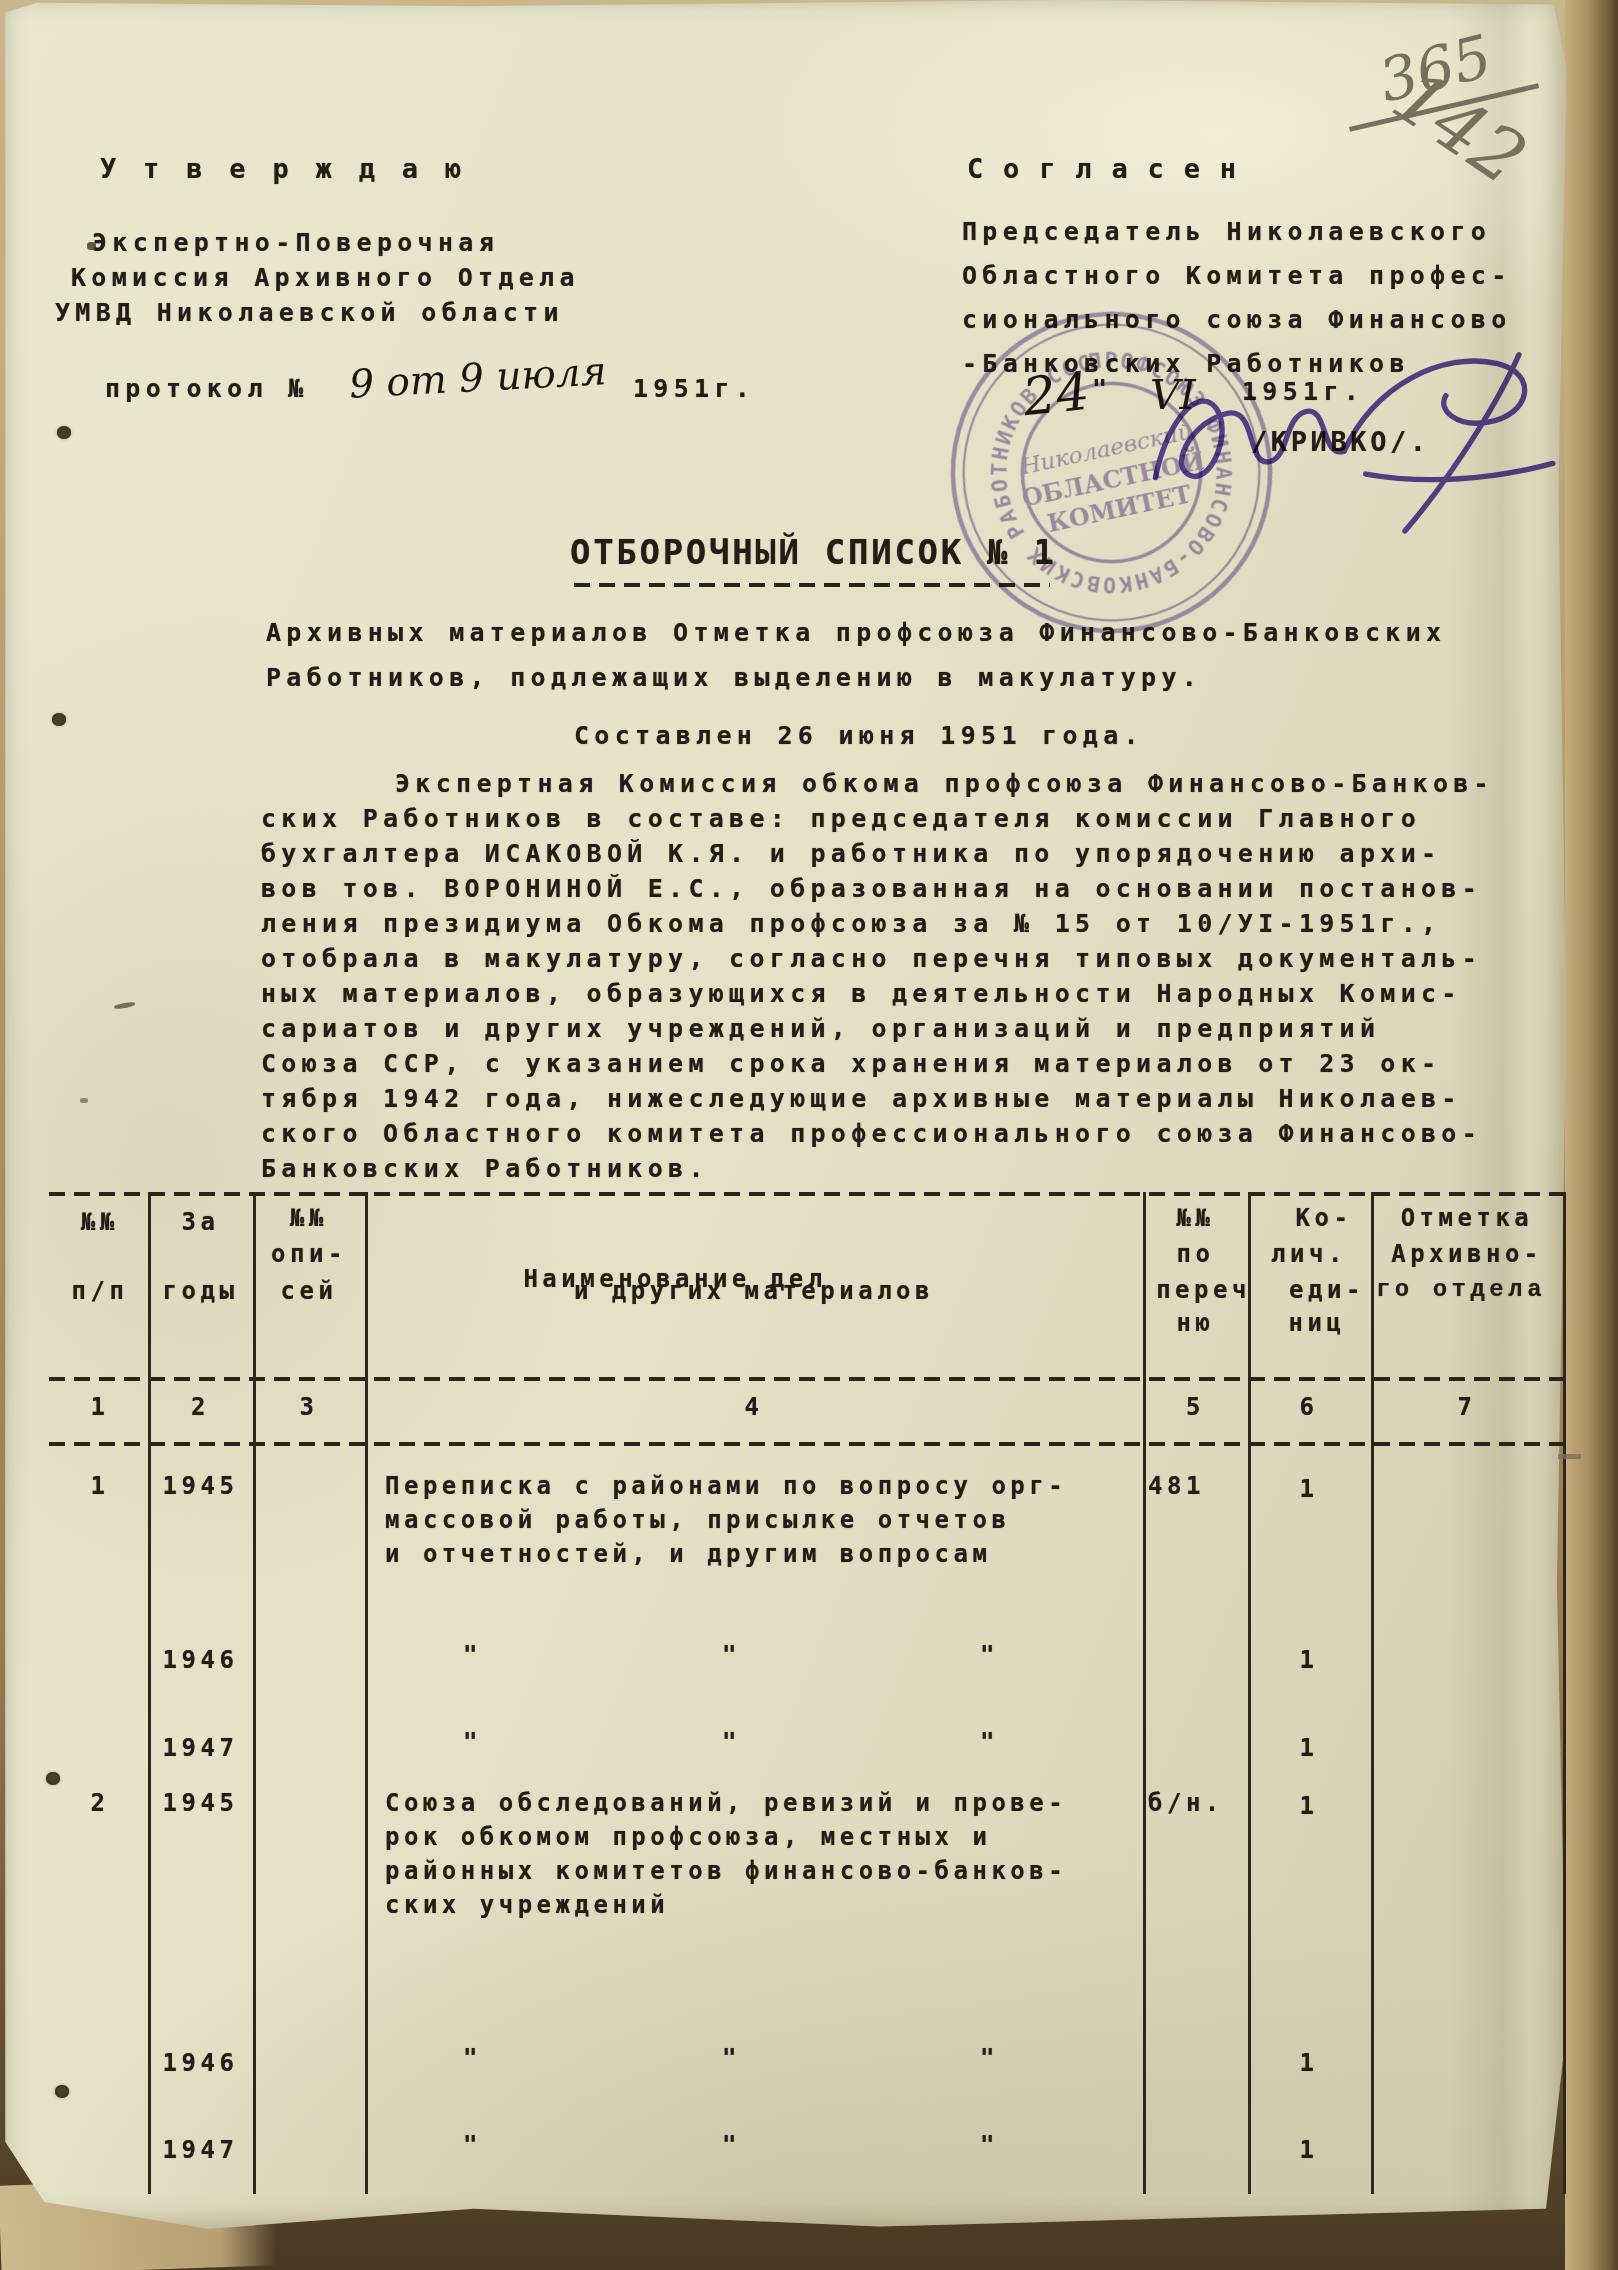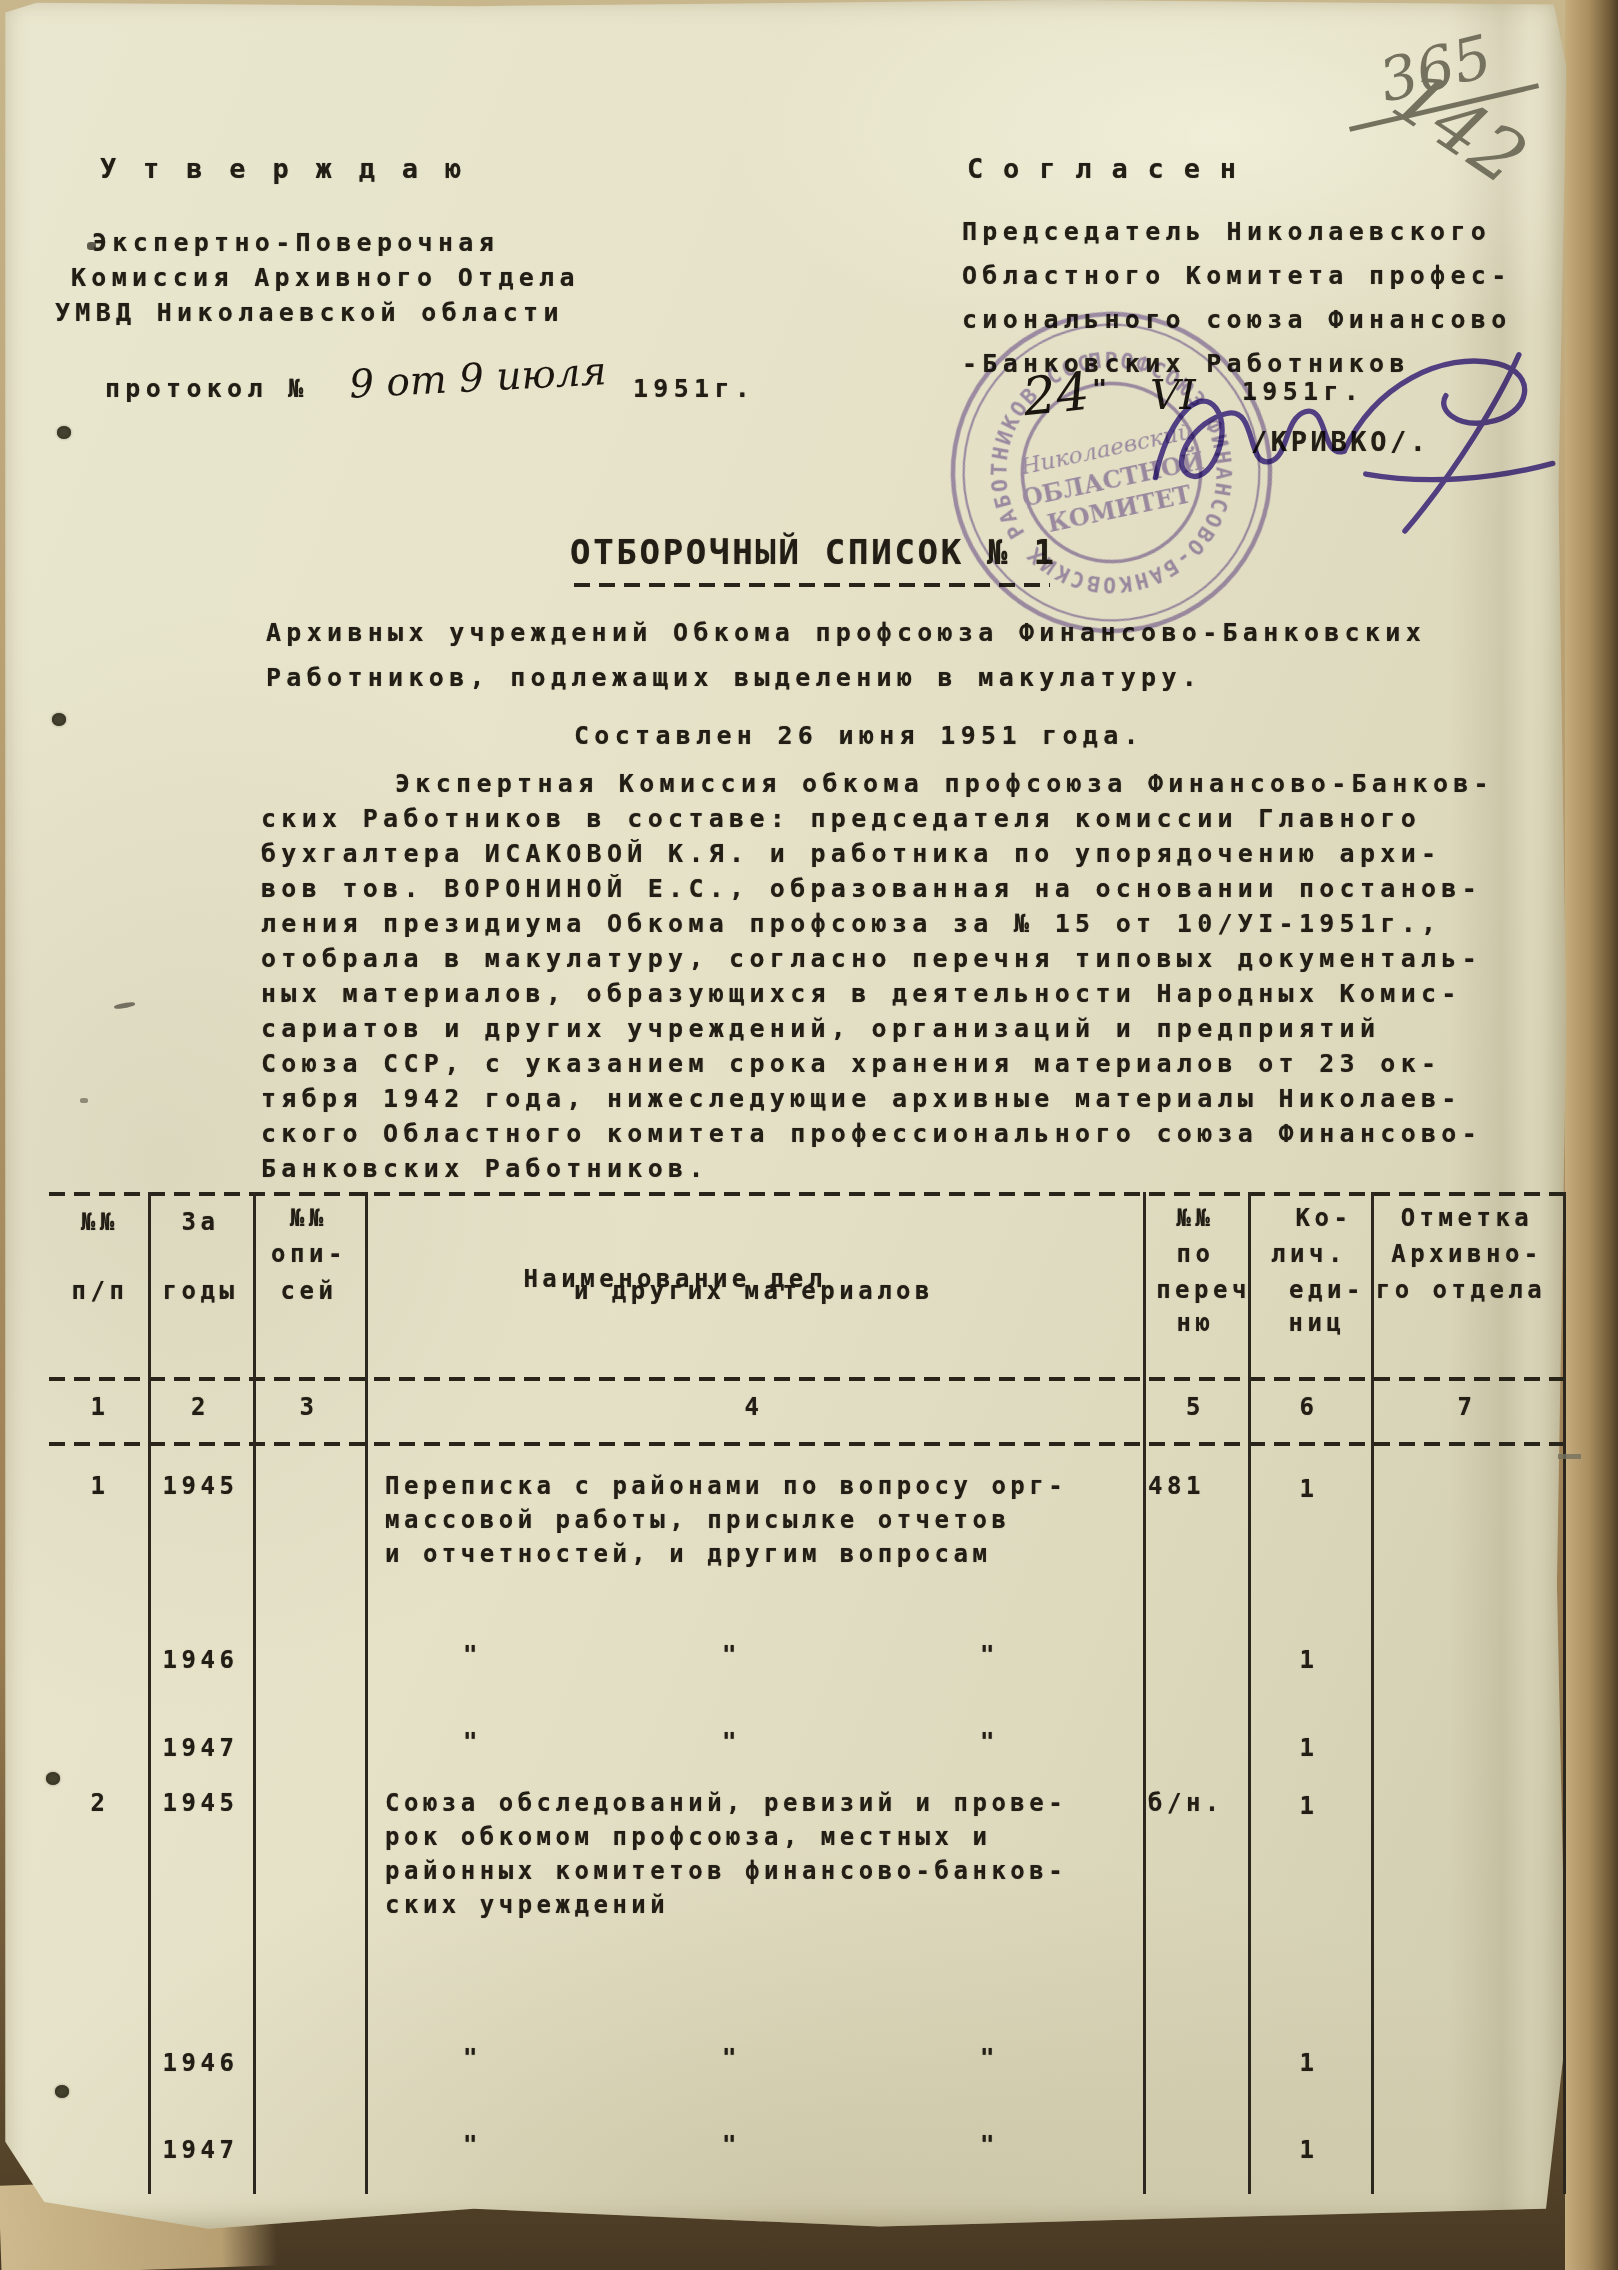--- a/index.html
+++ b/index.html
@@ -119,21 +119,21 @@
       <path d="M228 120 C 262 46, 338 8, 400 22 C 446 33, 438 80, 388 88 C 354 93, 332 74, 342 58"></path>
       <path d="M424 12 C 402 62, 354 142, 296 210"></path>
       <path d="M252 146 C 320 158, 396 152, 462 134"></path>
     </g>
   </svg>
 
   <div class="tw ctr" style="left:570px;top:535px;width:481px;font-size:34px;letter-spacing:2.7px;">ОТБОРОЧНЫЙ СПИСОК № 1</div>
   <div class="dashline" style="left:574px;top:583px;width:476px;"></div>
 
   <div class="tw" style="left:266px;top:610px;line-height:45px;">
-    <div>Архивных учреждений Обкома профсоюза Финансово-Банковских</div>
+    <div>Архивных материалов Отметка профсоюза Финансово-Банковских</div>
     <div>Работников, подлежащих выделению в макулатуру.</div>
   </div>
 
   <div class="tw" style="left:574px;top:718px;">Составлен 26 июня 1951 года.</div>
 
   <div class="tw" style="left:261px;top:766px;line-height:35px;">
     <div style="padding-left:134px;">Экспертная Комиссия обкома профсоюза Финансово-Банков-</div>
     <div>ских Работников в составе: председателя комиссии Главного</div>
     <div>бухгалтера ИСАКОВОЙ К.Я. и работника по упорядочению архи-</div>
     <div>вов тов. ВОРОНИНОЙ Е.С., образованная на основании постанов-</div>
@@ -177,21 +177,21 @@
   <div class="tw twt ctr" style="left:1143px;top:1273px;width:105px;padding-left:8px;">переч</div>
   <div class="tw twt ctr" style="left:1143px;top:1306px;width:105px;">ню</div>
 
   <div class="tw twt ctr" style="left:1248px;top:1201px;width:122px;margin-left:15px;">Ко-</div>
   <div class="tw twt ctr" style="left:1248px;top:1237px;width:122px;">лич.</div>
   <div class="tw twt ctr" style="left:1248px;top:1273px;width:122px;margin-left:18px;">еди-</div>
   <div class="tw twt ctr" style="left:1248px;top:1306px;width:138px;">ниц</div>
 
   <div class="tw twt ctr" style="left:1371px;top:1201px;width:192px;">Отметка</div>
   <div class="tw twt ctr" style="left:1371px;top:1237px;width:192px;">Архивно-</div>
-  <div class="tw twt ctr" style="left:1371px;top:1273px;width:180px;">го отдела</div>
+  <div class="tw twt ctr" style="left:1371px;top:1273px;width:180px;font-family:Liberation Mono, monospace;">го отдела</div>
 
   <div class="tw twt ctr" style="left:53px;top:1390px;width:94px;">1</div>
   <div class="tw twt ctr" style="left:148px;top:1390px;width:105px;">2</div>
   <div class="tw twt ctr" style="left:253px;top:1390px;width:112px;">3</div>
   <div class="tw twt ctr" style="left:365px;top:1390px;width:778px;">4</div>
   <div class="tw twt ctr" style="left:1143px;top:1390px;width:105px;">5</div>
   <div class="tw twt ctr" style="left:1248px;top:1390px;width:122px;">6</div>
   <div class="tw twt ctr" style="left:1371px;top:1390px;width:192px;">7</div>
 
   <div class="strike" style="left:1558px;top:1454px;width:23px;opacity:.8;"></div>

